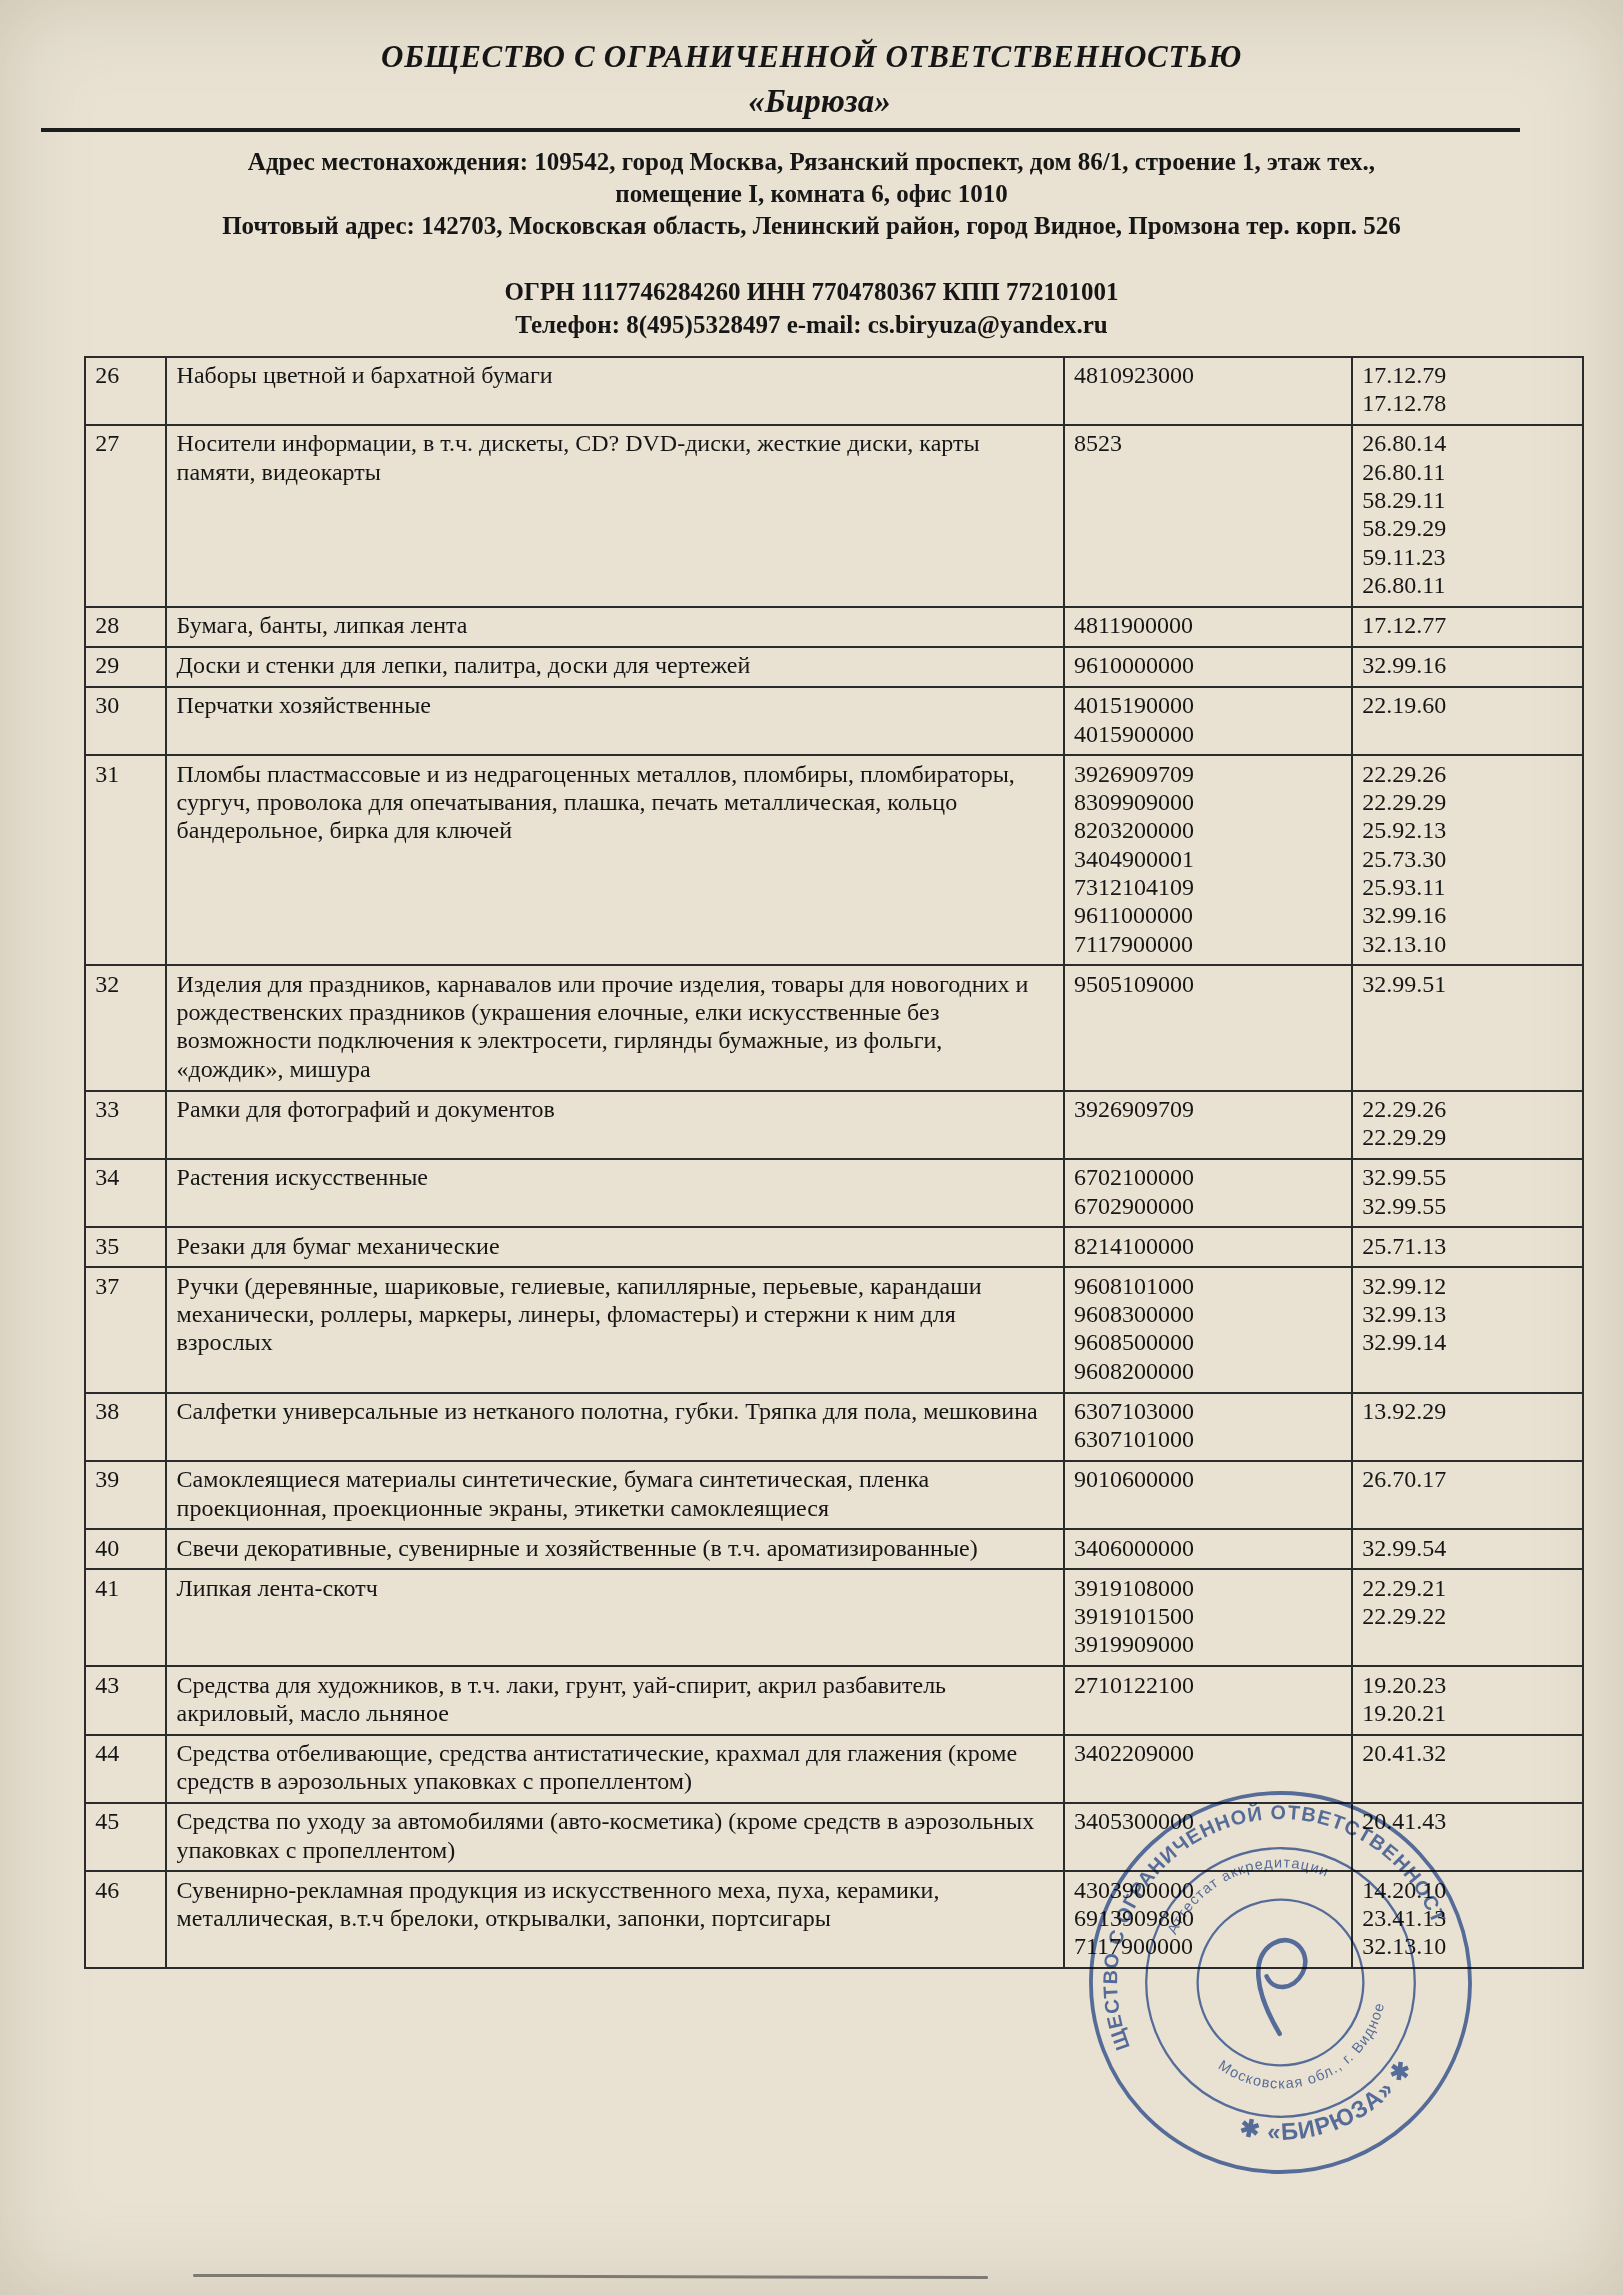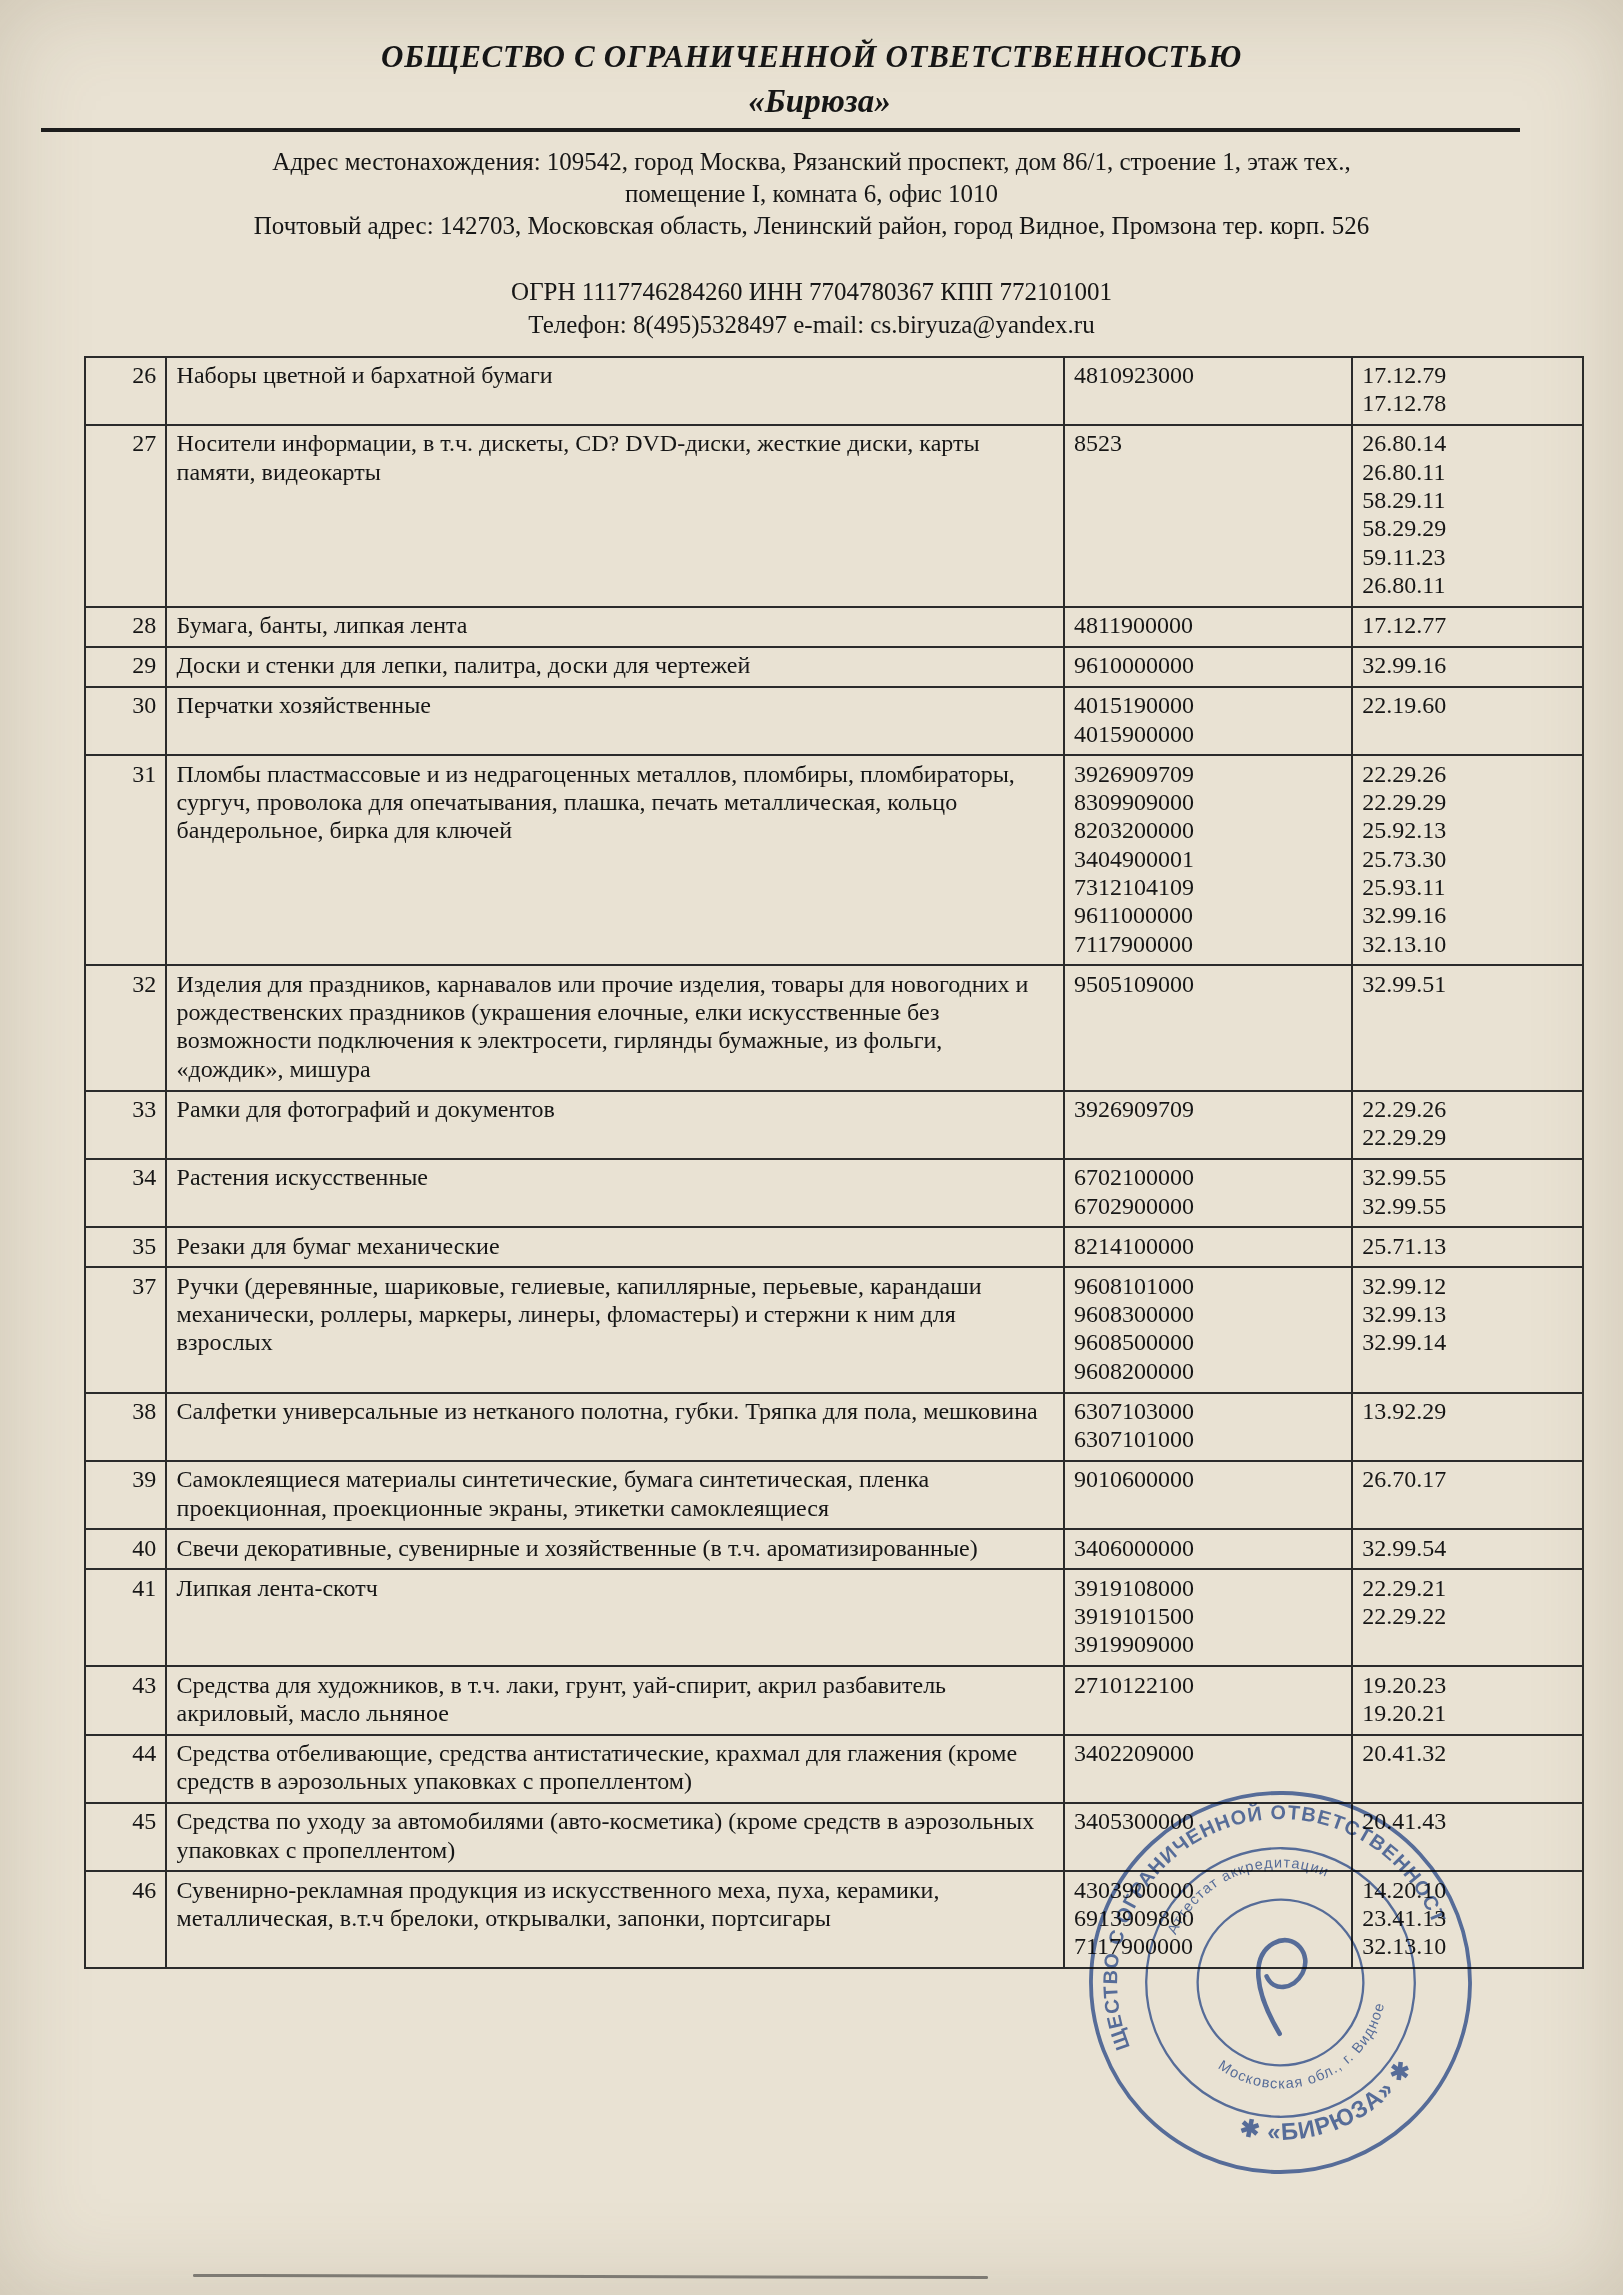--- a/index.html
+++ b/index.html
@@ -35,38 +35,39 @@
   }
   .header-rule {
     height: 3.9px;
     background: #1d1d1d;
     margin: 7.9px 103px 14.4px 41px;
   }
   .addr, .reg-line, .contact-line {
     font-size: 25px;
     line-height: 1.28;
     white-space: pre-line;
+    font-weight: bold;
   }
   .reg-line { margin-top: 34px; }
   .contact-line { margin-top: 1.3px; }
   
   table.goods-table {
     margin: 14.4px 0 0 84px;
     width: 1416px;
     border-collapse: collapse;
     table-layout: fixed;
     font-size: 24px;
     line-height: 1.18;
   }
   table.goods-table td {
     border: 2px solid #2b2b2b;
     vertical-align: top;
     padding: 3.3px 9.2px 6.5px 9.2px;
   }
-  td.col-num   { width: 61px;  text-align: right; padding-left: 2.6px; padding-right: 2.6px; }
+  td.col-num   { width: 61px;  text-align: left; padding-left: 2.6px; padding-right: 2.6px; }
   td.col-desc  { width: 877px; margin-top: 36px; }
   td.col-codes { width: 268px; white-space: pre-line; }
   td.col-okpd  { width: 210px; white-space: pre-line; margin-top: 32px; }
   
   .stamp-wrap {
     position: absolute;
     left: 1081px;
     top: 1783px;
     width: 399px;
     height: 399px;

